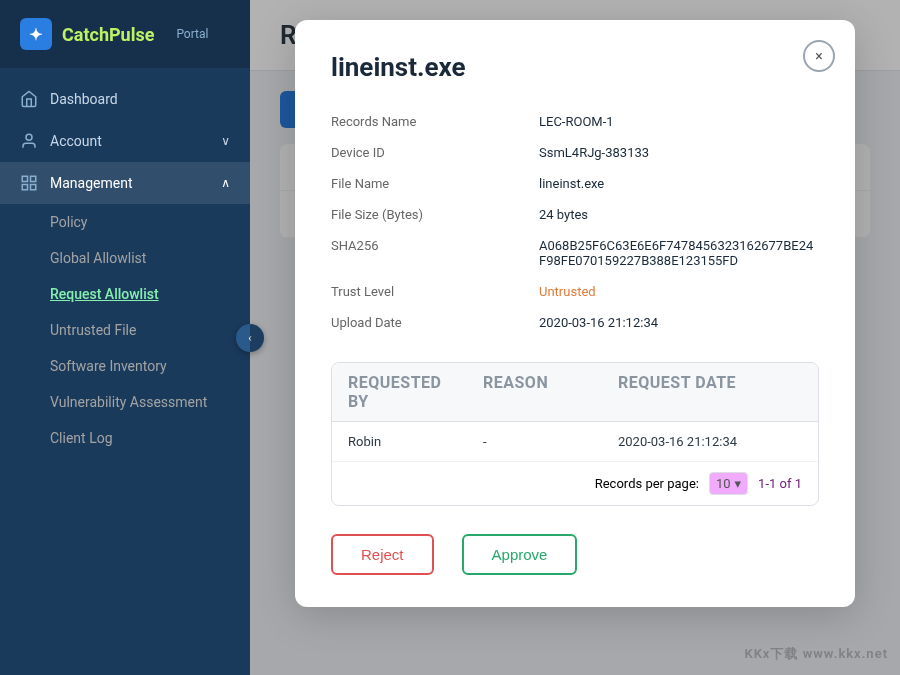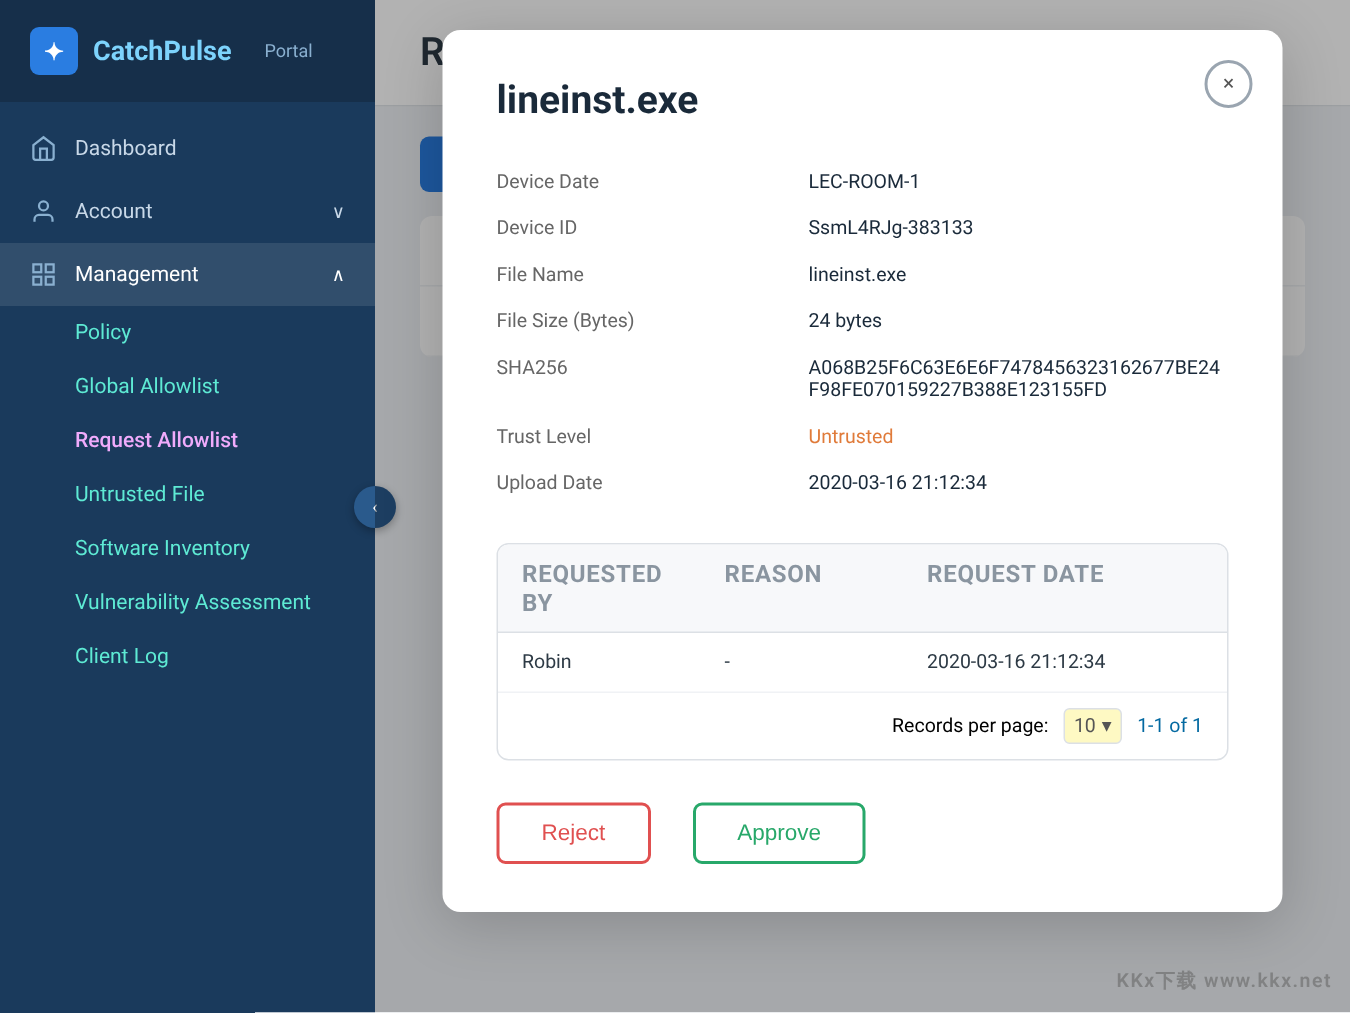--- a/index.html
+++ b/index.html
@@ -38,21 +38,21 @@
       display: flex;
       align-items: center;
       justify-content: center;
       font-size: 16px;
       color: white;
       font-weight: bold;
     }
     .logo-text {
       font-size: 18px;
       font-weight: 700;
-      color: #7dd3fc;
+      color: #bef264;
     }
     .logo-portal {
       font-size: 12px;
       color: #8ab0d0;
       margin-left: 12px;
     }
     .sidebar-nav {
       flex: 1;
       padding-top: 10px;
     }
@@ -77,25 +77,25 @@
       display: flex;
       align-items: center;
       justify-content: center;
       color: #8ab0d0;
     }
     .nav-sub {
       padding-left: 50px;
     }
     .nav-sub-item {
       padding: 10px 20px 10px 0;
-      color: #5eead4;
+      color: #a3a3a3;
       font-size: 14px;
       cursor: pointer;
     }
-    .nav-sub-item.active { color: #f0abfc; font-weight: 500; }
+    .nav-sub-item.active { color: #86efac; font-weight: 500; text-decoration: underline; }
 
     .sidebar-collapse {
       position: absolute;
       right: -14px;
       top: 50%;
       transform: translateY(-50%);
       width: 28px;
       height: 28px;
       background: #2a5a8c;
       border-radius: 50%;
@@ -294,32 +294,32 @@
       align-items: center;
       justify-content: flex-end;
       padding: 10px 16px;
       gap: 10px;
       font-size: 13px;
       color: #555;
     }
 
     .records-label { color: #000000; }
     .records-count-select {
-      background: #fef9c3;
+      background: #f0abfc;
       border: 1px solid #dce0e5;
       border-radius: 4px;
       padding: 3px 6px;
       font-size: 13px;
       cursor: pointer;
       display: flex;
       align-items: center;
       gap: 4px;
     }
 
-    .page-info { color: #0369a1; font-size: 13px; }
+    .page-info { color: #701a75; font-size: 13px; }
 
     
     .modal-actions {
       display: flex;
       gap: 28px;
     }
 
     .btn-reject {
       border: 2px solid #e05050;
       color: #e05050;
@@ -439,21 +439,21 @@
       </div>
     </div>
   </div>
 
   <div class="modal-overlay">
     <div class="modal">
       <div class="modal-close">×</div>
       <h2 class="modal-title">lineinst.exe</h2>
 
       <div class="detail-grid">
-        <span class="detail-label">Device Date</span>
+        <span class="detail-label">Records Name</span>
         <span class="detail-value">LEC-ROOM-1</span>
 
         <span class="detail-label">Device ID</span>
         <span class="detail-value">SsmL4RJg-383133</span>
 
         <span class="detail-label">File Name</span>
         <span class="detail-value">lineinst.exe</span>
 
         <span class="detail-label">File Size (Bytes)</span>
         <span class="detail-value">24 bytes</span>

